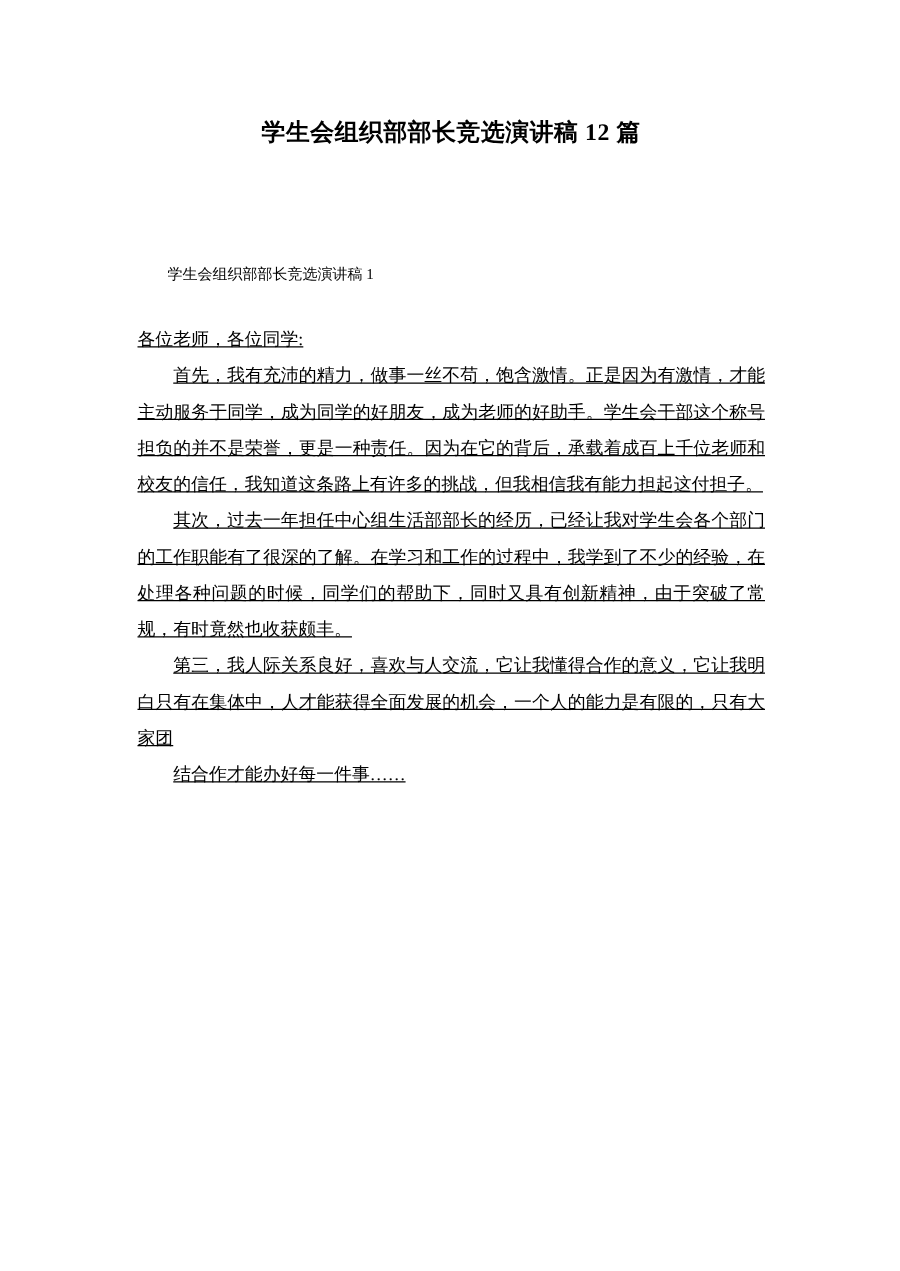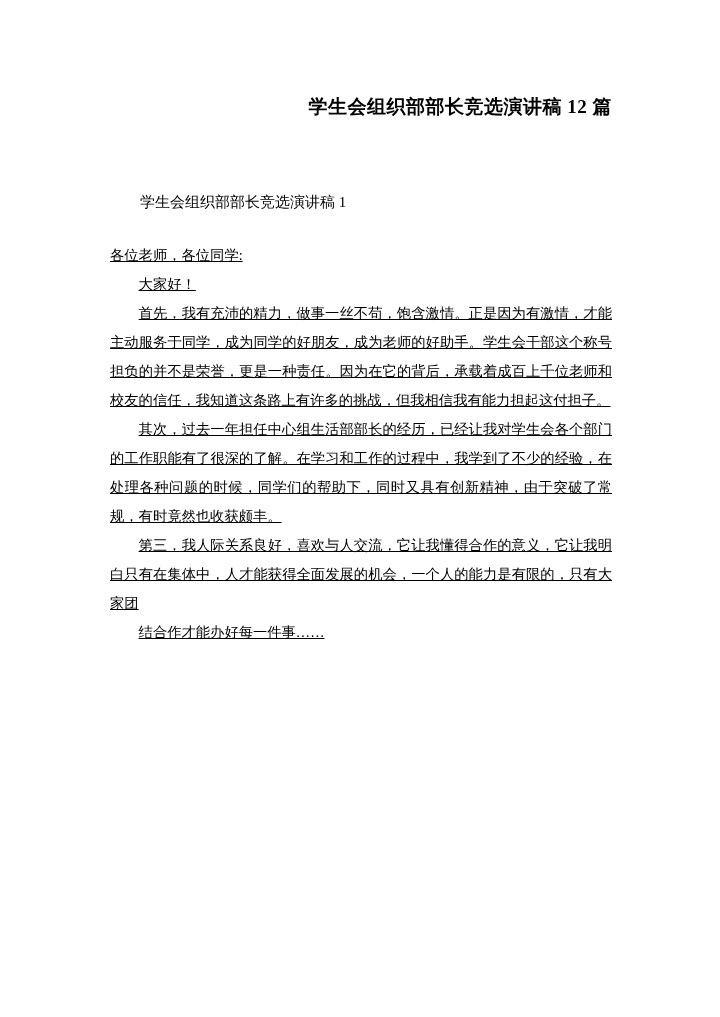--- a/index.html
+++ b/index.html
@@ -15,30 +15,30 @@
     color: #000000;
   }
   .page {
     box-sizing: border-box;
     width: 720px;
     height: 1017px;
     padding: 94px 108px 0 110px;
     background: #ffffff;
   }
   .doc-title {
-    margin: 0 0 68px 0;
+    margin: 0 0 85px 0;
     font-size: 19px;
     line-height: 26px;
     font-weight: bold;
-    text-align: right;
+    text-align: center;
     letter-spacing: 0.5px;
   }
   .section-heading {
     margin: 0 0 24px 0;
-    font-size: 15px;
+    font-size: 12px;
     line-height: 29px;
     text-indent: 2em;
     font-weight: normal;
   }
   .para {
     margin: 0;
     font-size: 14.3px;
     line-height: 29px;
     text-align: justify;
     text-justify: inter-character;
@@ -52,21 +52,20 @@
 <body>
 
 <div class="page">
 
   <h1 class="doc-title">学生会组织部部长竞选演讲稿 12 篇</h1>
 
   <p class="section-heading">学生会组织部部长竞选演讲稿 1</p>
 
   <p class="para">各位老师，各位同学:</p>
 
-  <p class="para indent">大家好！</p>
 
 
 
   <p class="para indent">首先，我有充沛的精力，做事一丝不苟，饱含激情。正是因为有激情，才能主动服务于同学，成为同学的好朋友，成为老师的好助手。学生会干部这个称号担负的并不是荣誉，更是一种责任。因为在它的背后，承载着成百上千位老师和校友的信任，我知道这条路上有许多的挑战，但我相信我有能力担起这付担子。</p>
 
   <p class="para indent">其次，过去一年担任中心组生活部部长的经历，已经让我对学生会各个部门的工作职能有了很深的了解。在学习和工作的过程中，我学到了不少的经验，在处理各种问题的时候，同学们的帮助下，同时又具有创新精神，由于突破了常规，有时竟然也收获颇丰。</p>
 
   <p class="para indent">第三，我人际关系良好，喜欢与人交流，它让我懂得合作的意义，它让我明白只有在集体中，人才能获得全面发展的机会，一个人的能力是有限的，只有大家团</p>
 
   <p class="para indent">结合作才能办好每一件事……</p>

